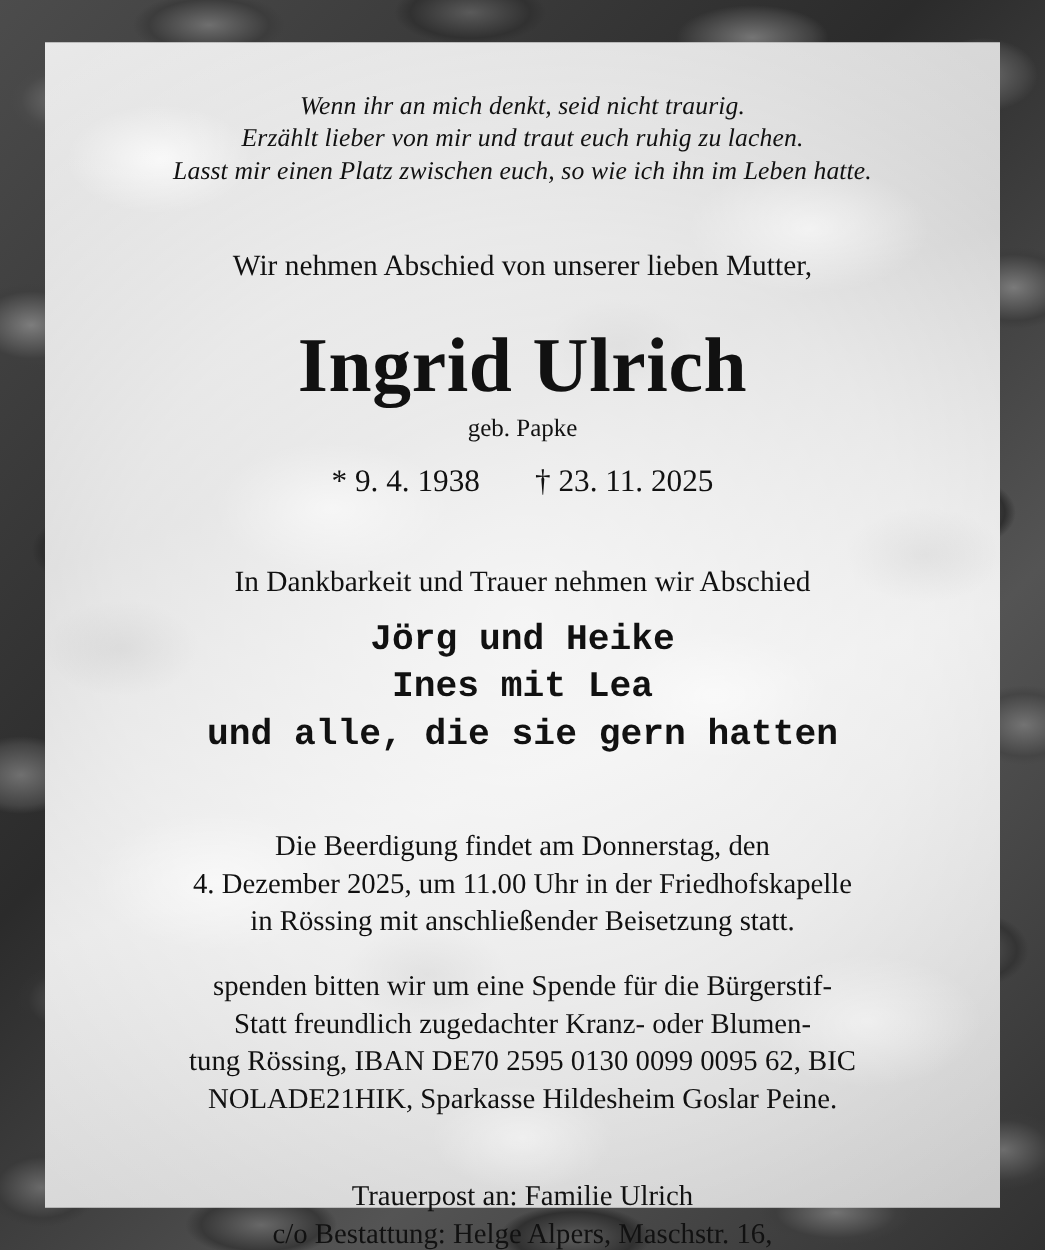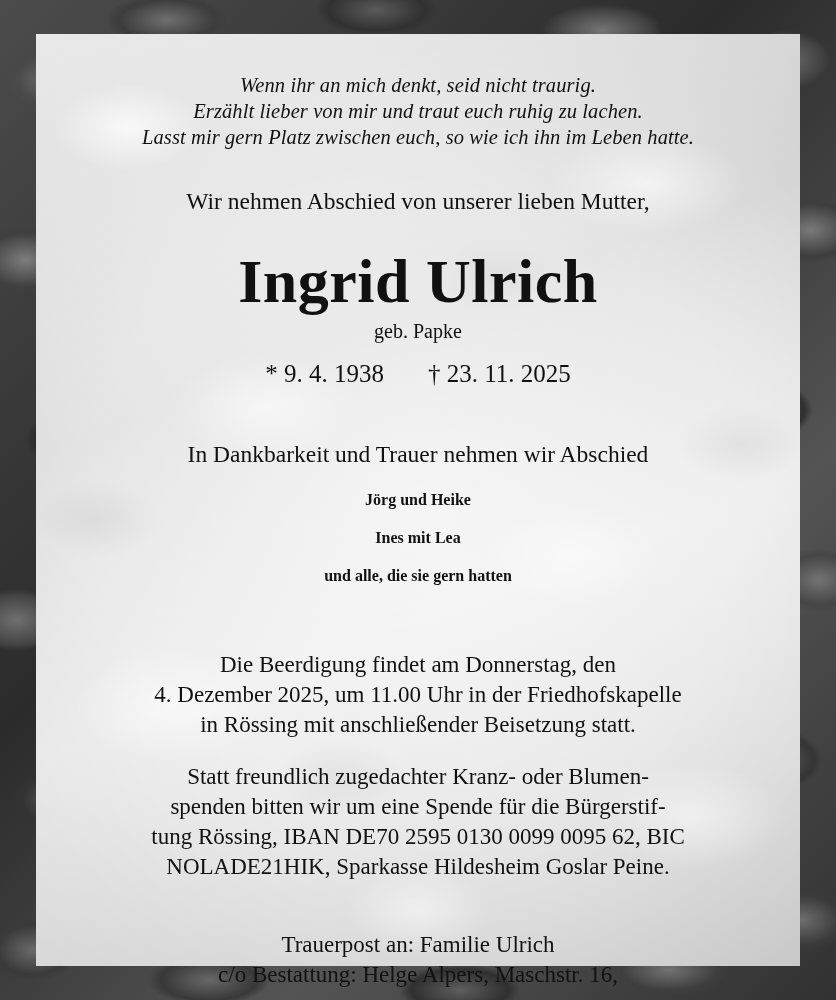--- a/index.html
+++ b/index.html
@@ -99,21 +99,21 @@
     font-size: 20.5px;
     line-height: 26px;
     letter-spacing: 0.1px;
     margin: 0 0 0 0;
   }
   .verse div { white-space: nowrap; }
 
   .intro {
     font-size: 23.5px;
     line-height: 31px;
-    margin-top: 36px;
+    margin-top: 48px;
   }
 
   .name {
     font-size: 62px;
     font-weight: bold;
     line-height: 68px;
     letter-spacing: 0.5px;
     margin-top: 30px;
   }
 
@@ -130,24 +130,25 @@
   }
   .dates .gap { display: inline-block; width: 44px; }
 
   .gratitude {
     font-size: 23.5px;
     line-height: 30px;
     margin-top: 50px;
   }
 
   .family {
-    font-size: 16px;
+    font-size: 29px;
     font-weight: bold;
     line-height: 38px;
     margin-top: 12px;
+    font-family: Liberation Mono, monospace;
   }
 
   .funeral {
     font-size: 23px;
     line-height: 30px;
     margin-top: 55px;
   }
 
   .donation {
     font-size: 23px;
@@ -167,21 +168,21 @@
 <div id="obituary-card">
   <div class="leaf-backdrop"></div>
   <div class="inner-panel">
     <div class="veil"></div>
 
     <div class="content">
 
       <div class="verse">
         <div>Wenn ihr an mich denkt, seid nicht traurig.</div>
         <div>Erzählt lieber von mir und traut euch ruhig zu lachen.</div>
-        <div>Lasst mir gern Platz zwischen euch, so wie ich ihn im Leben hatte.</div>
+        <div>Lasst mir einen Platz zwischen euch, so wie ich ihn im Leben hatte.</div>
       </div>
 
       <div class="intro">
         <div>Wir nehmen Abschied von unserer lieben Mutter,</div>
       </div>
 
       <div class="name">Ingrid Ulrich</div>
       <div class="maiden">geb. Papke</div>
 
       <div class="dates">
@@ -196,22 +197,22 @@
         <div>und alle, die sie gern hatten</div>
       </div>
 
       <div class="funeral">
         <div>Die Beerdigung findet am Donnerstag, den</div>
         <div>4. Dezember 2025, um 11.00 Uhr in der Friedhofskapelle</div>
         <div>in Rössing mit anschließender Beisetzung statt.</div>
       </div>
 
       <div class="donation">
+        <div>spenden bitten wir um eine Spende für die Bürgerstif-</div>
         <div>Statt freundlich zugedachter Kranz- oder Blumen-</div>
-        <div>spenden bitten wir um eine Spende für die Bürgerstif-</div>
         <div>tung Rössing, IBAN DE70 2595 0130 0099 0095 62, BIC</div>
         <div>NOLADE21HIK, Sparkasse Hildesheim Goslar Peine.</div>
       </div>
 
       <div class="contact">
         <div>Trauerpost an: Familie Ulrich</div>
         <div>c/o Bestattung: Helge Alpers, Maschstr. 16,</div>
 
       </div>
 

